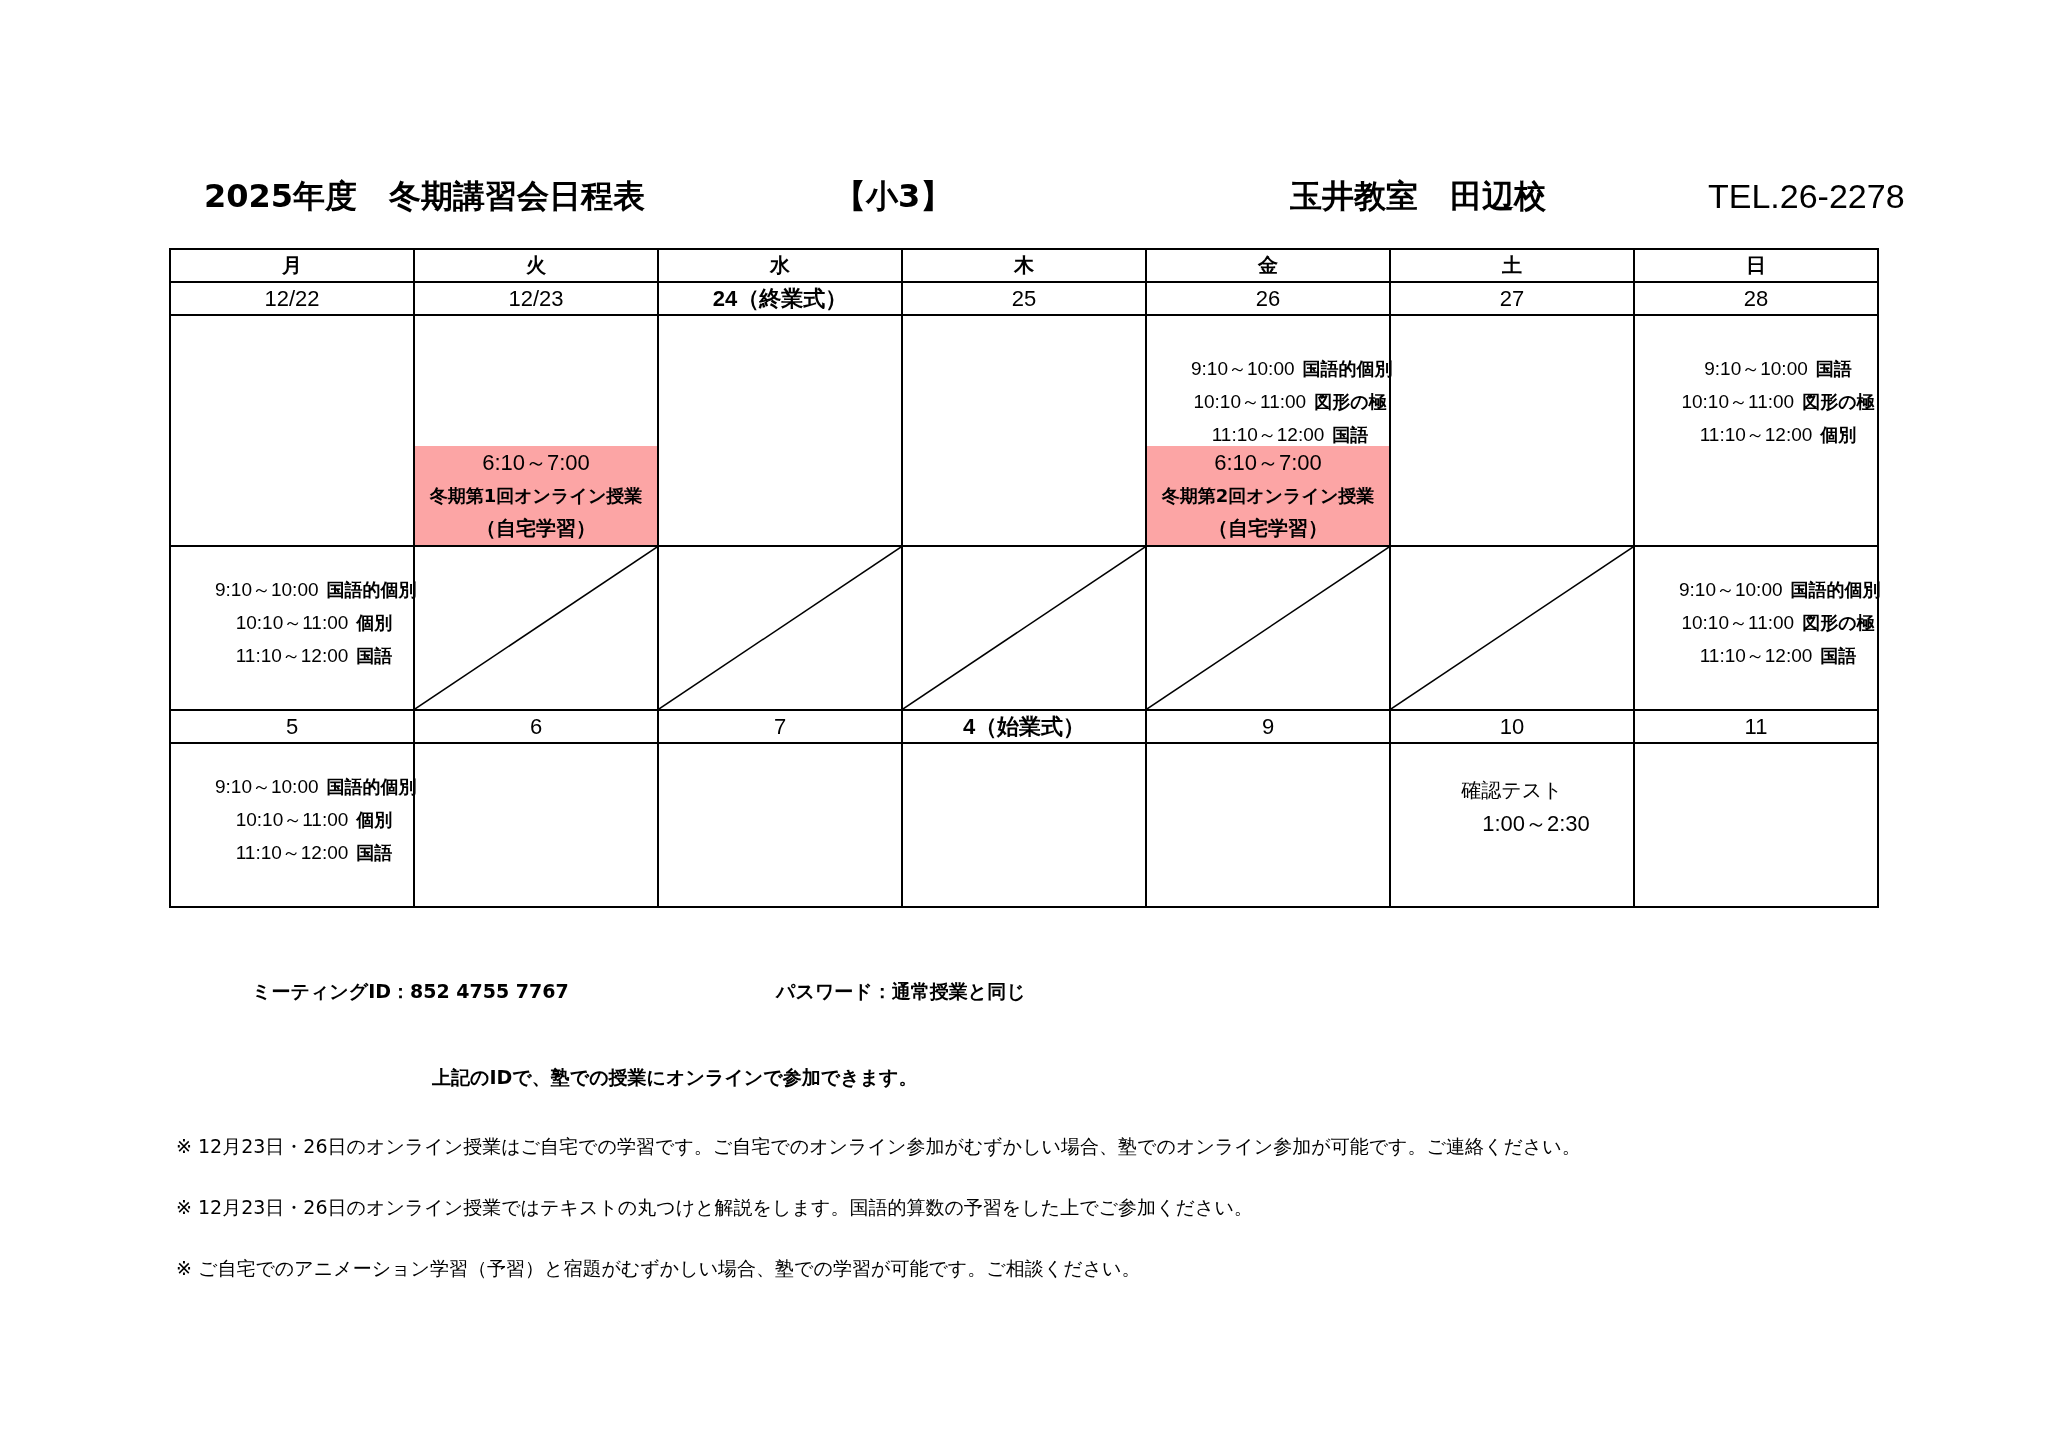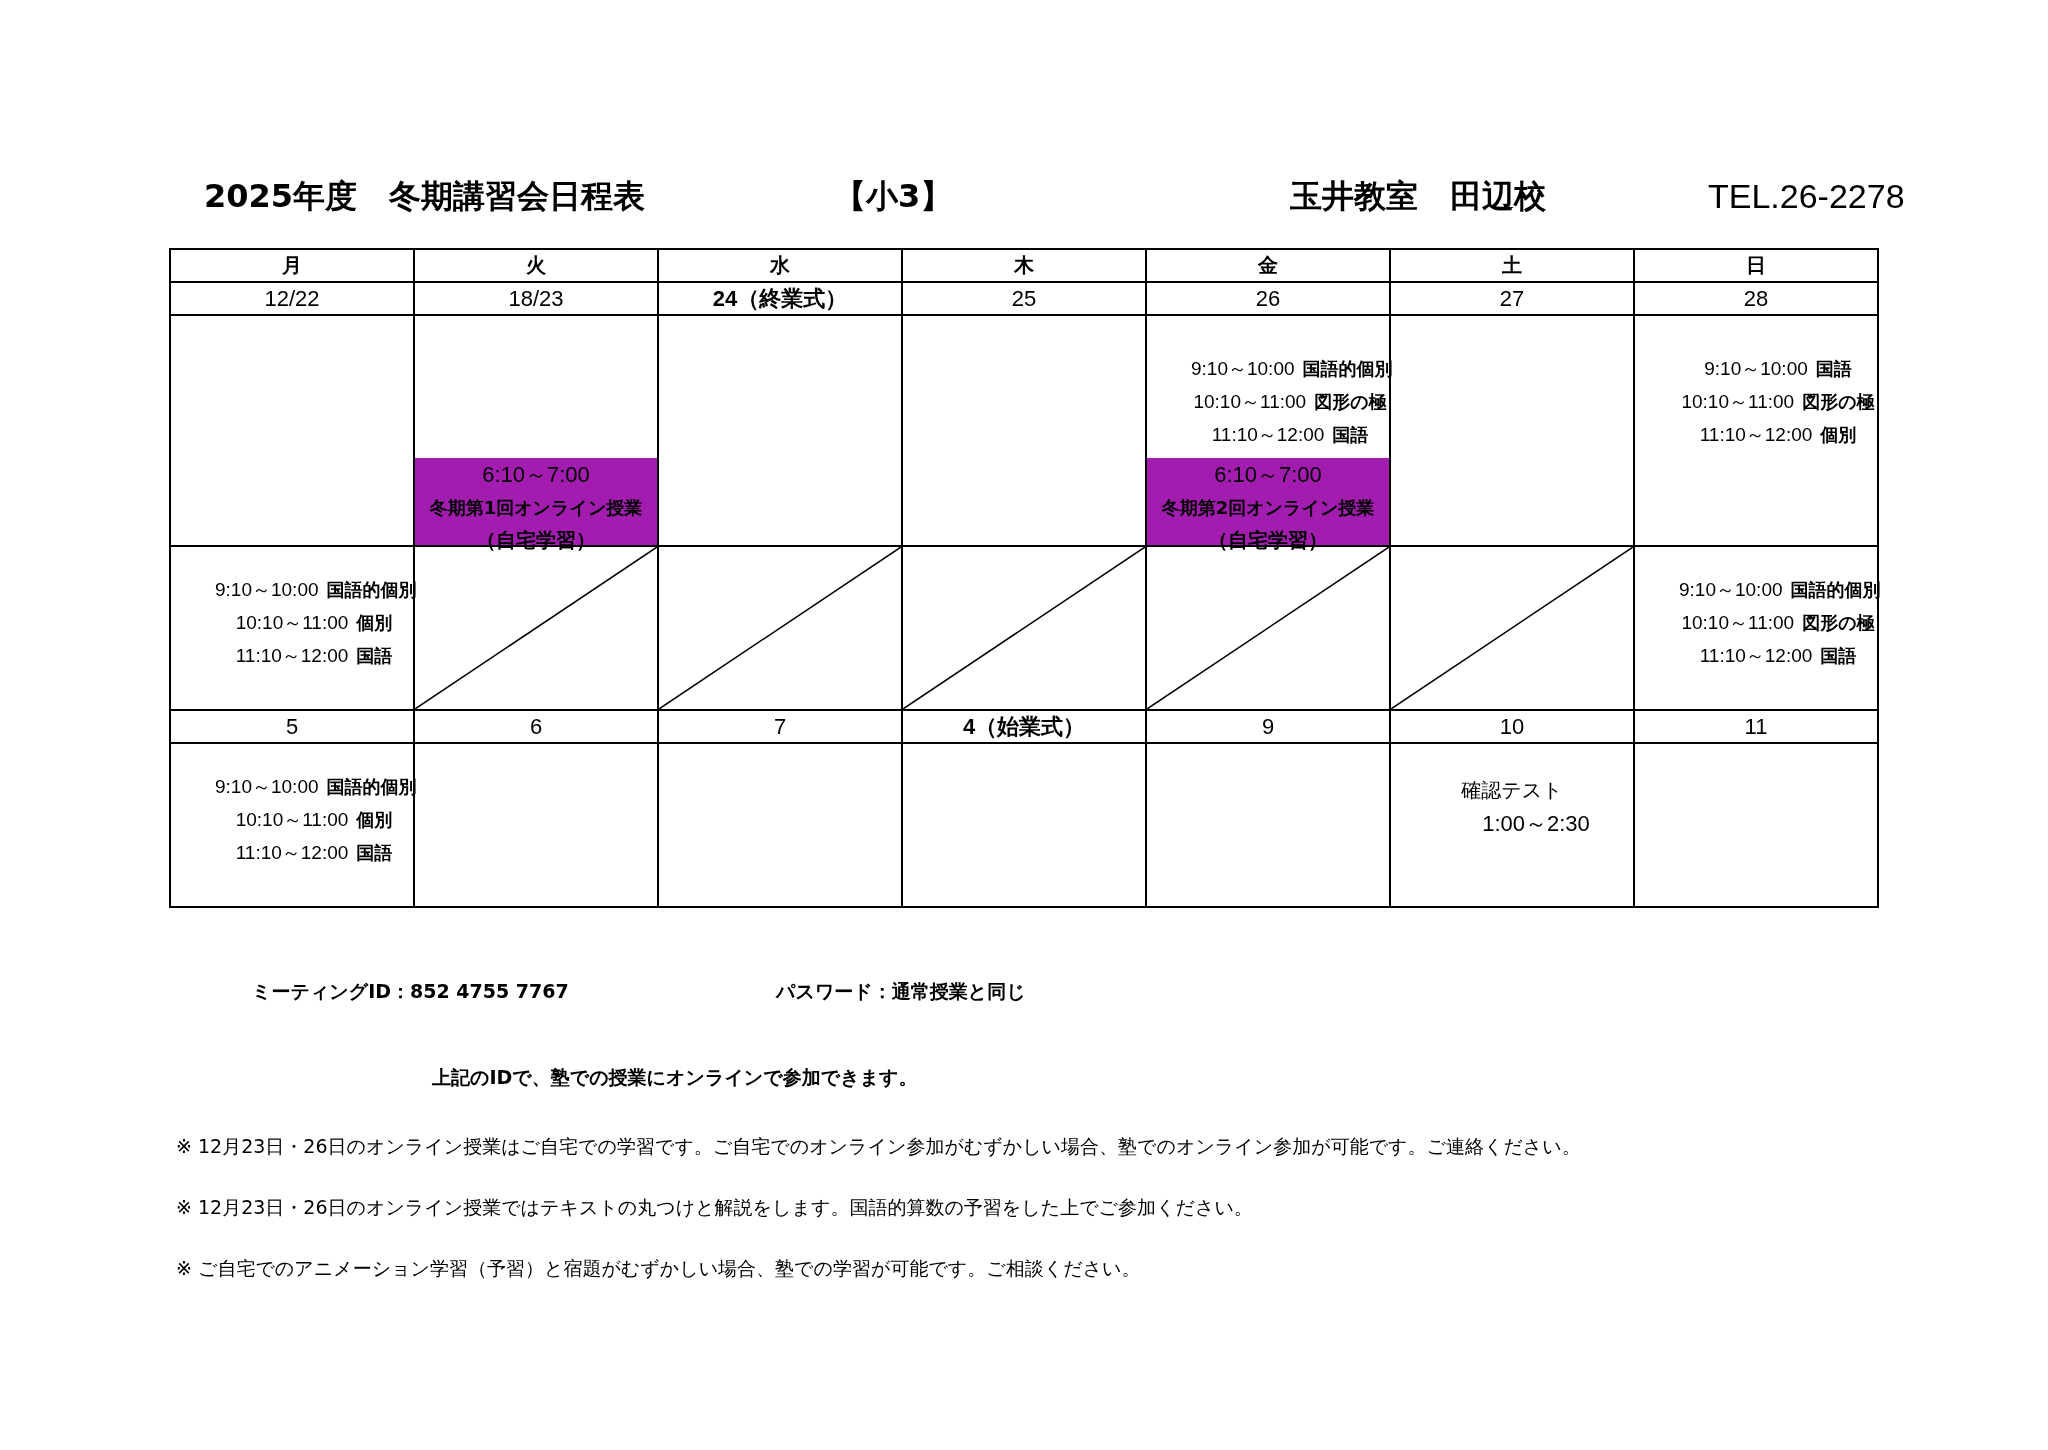--- a/index.html
+++ b/index.html
@@ -14,21 +14,21 @@
   table.cal { position:absolute; left:169px; top:248px; width:1708px; border-collapse:collapse; table-layout:fixed; }
   table.cal td { border:2px solid #000; text-align:center; padding:0; vertical-align:top; position:relative; }
   tr.dow td { height:31px; font-size:20px; font-weight:bold; line-height:31px; }
   tr.date td { height:31px; font-size:22px; line-height:31px; font-family:"Liberation Sans", sans-serif; }
   tr.date td.bold { font-weight:bold; }
   tr.body1 td { height:229px; }
   tr.body2 td, tr.body3 td { height:162px; }
   .sched { position:absolute; left:0; right:0; font-size:18px; line-height:33px; white-space:nowrap;padding-left:44px; }
   .sched .t { font-family:"Liberation Sans", sans-serif; font-size:19px; }
   .sched .s { font-weight:bold; margin-left:8px; }
-  .online { position:absolute; left:0; right:0; bottom:0; height:87px; background:#a21caf; }
+  .online { position:absolute; left:0; right:0; bottom:0; height:99px; background:#fca5a5; }
   .online div { line-height:33px; }
   .online .ot { font-size:22px; font-family:"Liberation Sans", sans-serif; }
   .online .ol { font-size:18px; font-weight:bold; }
   .online .op { font-size:20px; font-weight:bold; }
   .slash { position:absolute; left:0; top:0; width:100%; height:100%; }
   .event { position:absolute; left:0; right:0; top:30px; }
   .event .en { font-size:20px; font-weight:normal; line-height:33px; }
   .event .et { font-size:22px; font-family:"Liberation Sans", sans-serif; line-height:33px;margin-left:48px; }
 
   .info { position:absolute; font-size:19px; white-space:nowrap; line-height:26px; }
@@ -60,21 +60,21 @@
         <td>月</td>
         <td>火</td>
         <td>水</td>
         <td>木</td>
         <td>金</td>
         <td>土</td>
         <td>日</td>
       </tr>
       <tr class="date">
         <td>12/22</td>
-        <td>18/23</td>
+        <td>12/23</td>
         <td class="bold">24（終業式）</td>
         <td>25</td>
         <td>26</td>
         <td>27</td>
         <td>28</td>
       </tr>
       <tr class="body1">
         <td></td>
         <td>
           <div class="online">

